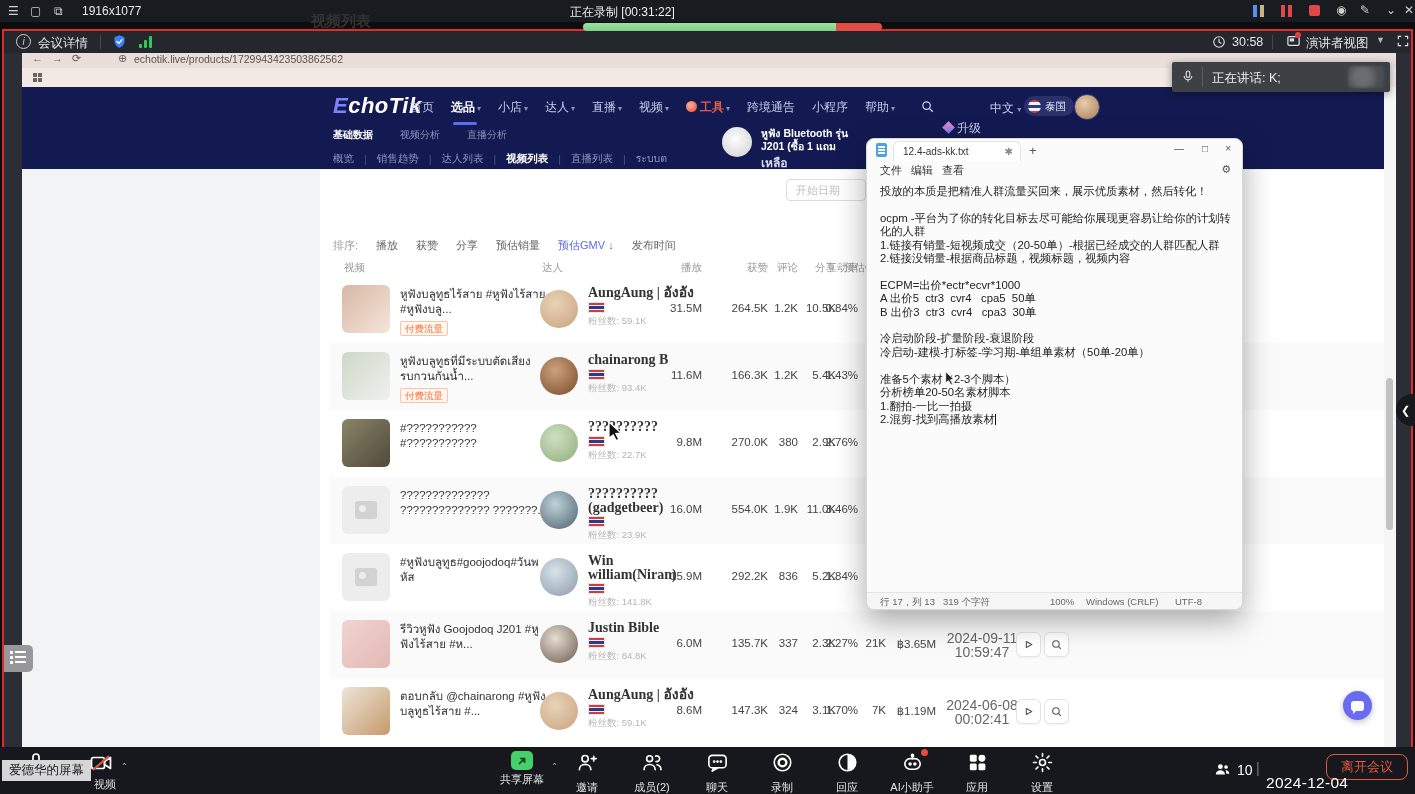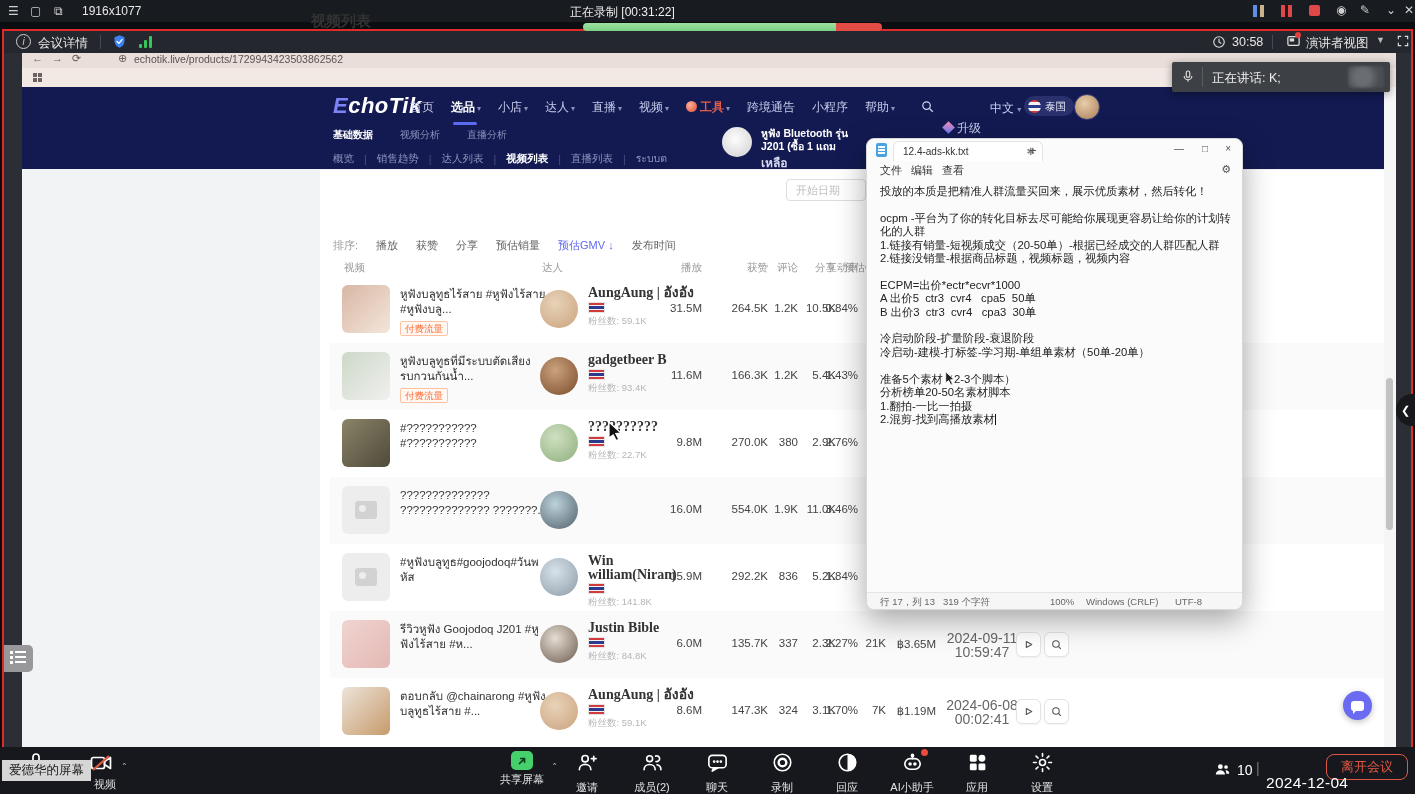--- a/index.html
+++ b/index.html
@@ -135,21 +135,21 @@
   .lt-ic b{position:absolute;left:0;width:2.5px;height:2.5px;background:#fff;}
   .chat-fab{position:absolute;left:1343px;top:691px;width:29px;height:29px;border-radius:50%;background:#6b6bf2;z-index:27;display:flex;align-items:center;justify-content:center;box-shadow:0 2px 6px rgba(0,0,0,.25);}
   .fab-bubble{width:13px;height:10px;background:#fff;border-radius:3px;position:relative;}
   .fab-bubble::after{content:"";position:absolute;left:2px;bottom:-3px;border:3px solid transparent;border-top-color:#fff;border-left-color:#fff;}
 
   
   .notepad{position:absolute;left:866px;top:138px;width:377px;height:472px;background:#fbfbfb;border-radius:8px;box-shadow:0 10px 30px rgba(0,0,0,.35);z-index:50;border:1px solid #d8d8d8;}
   .np-titlebar{position:absolute;left:0;top:0;width:100%;height:22px;}
   .np-appic{position:absolute;left:9px;top:4px;width:11px;height:14px;background:#4aa3e0;border-radius:2px;}
   .np-appic::after{content:"";position:absolute;left:2px;top:3px;width:7px;height:1.5px;background:#fff;box-shadow:0 3px 0 #fff,0 6px 0 #fff;}
-  .np-tab{position:absolute;left:26px;top:2px;width:150px;height:20px;background:#fff;border:1px solid #e3e3e3;border-bottom:none;border-radius:6px 6px 0 0;font-size:10px;color:#333;line-height:19px;padding-left:9px;}
+  .np-tab{position:absolute;left:26px;top:2px;width:128px;height:20px;background:#fff;border:1px solid #e3e3e3;border-bottom:none;border-radius:6px 6px 0 0;font-size:10px;color:#333;line-height:19px;padding-left:9px;}
   .np-tabclose{position:absolute;right:7px;top:0;color:#888;font-size:10px;}
   .np-newtab{position:absolute;left:162px;top:4px;color:#555;font-size:13px;}
   .np-ctrl{position:absolute;top:4px;color:#555;font-size:10px;}
   .np-menubar{position:absolute;left:0;top:22px;width:100%;height:18px;font-size:11px;color:#333;}
   .np-menu{position:absolute;top:2px;}
   .np-gear{position:absolute;right:11px;top:2px;color:#555;font-size:11px;}
   .np-text{position:absolute;left:13px;top:46px;width:352px;font-size:11.3px;color:#222;line-height:13.4px;white-space:pre-wrap;}
   .npline{min-height:13.4px;}
   .np-caret{display:inline-block;width:1px;height:11px;background:#111;vertical-align:-2px;}
   .np-status{position:absolute;left:0;bottom:0;width:100%;height:17px;background:#f6f6f6;border-top:1px solid #e4e4e4;border-radius:0 0 8px 8px;font-size:9.5px;color:#666;}
@@ -315,21 +315,21 @@
         <div class="ncell c3">1.2K</div>
         <div class="ncell c4">10.5K</div>
         <div class="ncell c5">0.84%</div>
       </div>
       <div class="vrow alt">
         <div class="thumb" style="background: linear-gradient(135deg, rgb(205, 216, 200), rgb(240, 240, 238));"></div>
         <div class="vtitle">หูฟังบลูทูธที่มีระบบตัดเสียงรบกวนกันน้ำ...</div>
         <span class="paidbadge">付费流量</span>
         <div class="inf-av" style="background: radial-gradient(circle at 40% 35%, rgb(202, 162, 126), rgb(122, 74, 42));"></div>
         <div class="inf-meta">
-          <div class="inf-name">gadgetbeer B</div>
+          <div class="inf-name">chainarong B</div>
           <div class="flag"></div>
           <div class="fans">粉丝数: 93.4K</div>
         </div>
         <div class="ncell c1">11.6M</div>
         <div class="ncell c2">166.3K</div>
         <div class="ncell c3">1.2K</div>
         <div class="ncell c4">5.4K</div>
         <div class="ncell c5">1.43%</div>
       </div>
       <div class="vrow">
@@ -346,20 +346,25 @@
         <div class="ncell c3">380</div>
         <div class="ncell c4">2.9K</div>
         <div class="ncell c5">2.76%</div>
       </div>
       <div class="vrow alt">
         <div class="thumb ph">
           <span class="phic"></span>
         </div>
         <div class="vtitle">?????????????? ?????????????? ???????...</div>
         <div class="inf-av" style="background: radial-gradient(circle at 40% 35%, rgb(188, 210, 218), rgb(80, 96, 106));"></div>
+        <div class="inf-meta">
+          <div class="inf-name">?????????? (gadgetbeer)</div>
+          <div class="flag"></div>
+          <div class="fans">粉丝数: 23.9K</div>
+        </div>
         <div class="ncell c1">16.0M</div>
         <div class="ncell c2">554.0K</div>
         <div class="ncell c3">1.9K</div>
         <div class="ncell c4">11.0K</div>
         <div class="ncell c5">3.46%</div>
       </div>
       <div class="vrow">
         <div class="thumb ph">
           <span class="phic"></span>
         </div>

